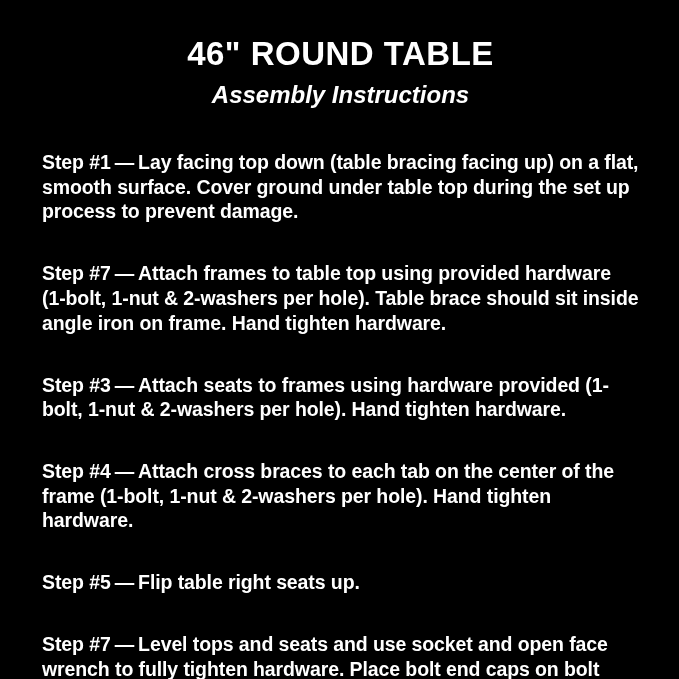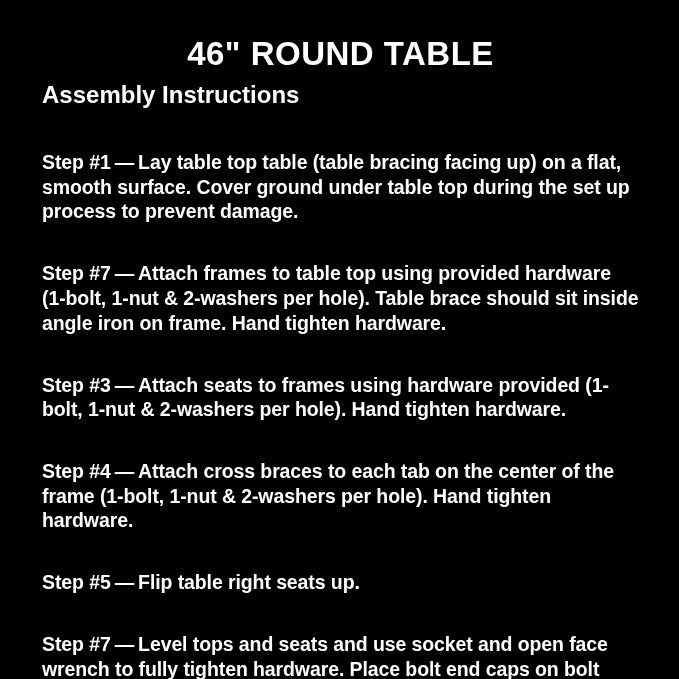--- a/index.html
+++ b/index.html
@@ -24,24 +24,26 @@
   }
   .title {
     text-align: center;
     font-size: 33px;
     font-weight: bold;
     letter-spacing: 0.5px;
     line-height: 1.1;
     margin: 6px 0 0 0;
   }
   .subtitle {
+    text-align: center;
     font-size: 24px;
     font-weight: bold;
     line-height: 1.1;
     margin: 10px 0 0 0;
+    font-style: italic;
   }
   .steps {
     margin-top: 22px;
     display: flex;
     flex-direction: column;
   }
   .step {
     font-size: 19.5px;
     font-weight: bold;
     line-height: 1.26;
@@ -62,21 +64,21 @@
 <body>
 
 <div class="page">
 
   <h1 class="title">46" ROUND TABLE</h1>
   <h2 class="subtitle">Assembly Instructions</h2>
 
   <div class="steps">
 
     <p class="step">
-      <span class="label">Step #1</span><span class="dash">—</span><span class="body">Lay table top table (table bracing facing up) on a flat, smooth surface. Cover ground under table top during the set up process to prevent damage.</span>
+      <span class="label">Step #1</span><span class="dash">—</span><span class="body">Lay facing top down (table bracing facing up) on a flat, smooth surface. Cover ground under table top during the set up process to prevent damage.</span>
     </p>
 
     <p class="step">
       <span class="label">Step #7</span><span class="dash">—</span><span class="body">Attach frames to table top using provided hardware (1-bolt, 1-nut &amp; 2-washers per hole). Table brace should sit inside angle iron on frame. Hand tighten hardware.</span>
     </p>
 
     <p class="step">
       <span class="label">Step #3</span><span class="dash">—</span><span class="body">Attach seats to frames using hardware provided (1-bolt, 1-nut &amp; 2-washers per hole). Hand tighten hardware.</span>
     </p>
 

